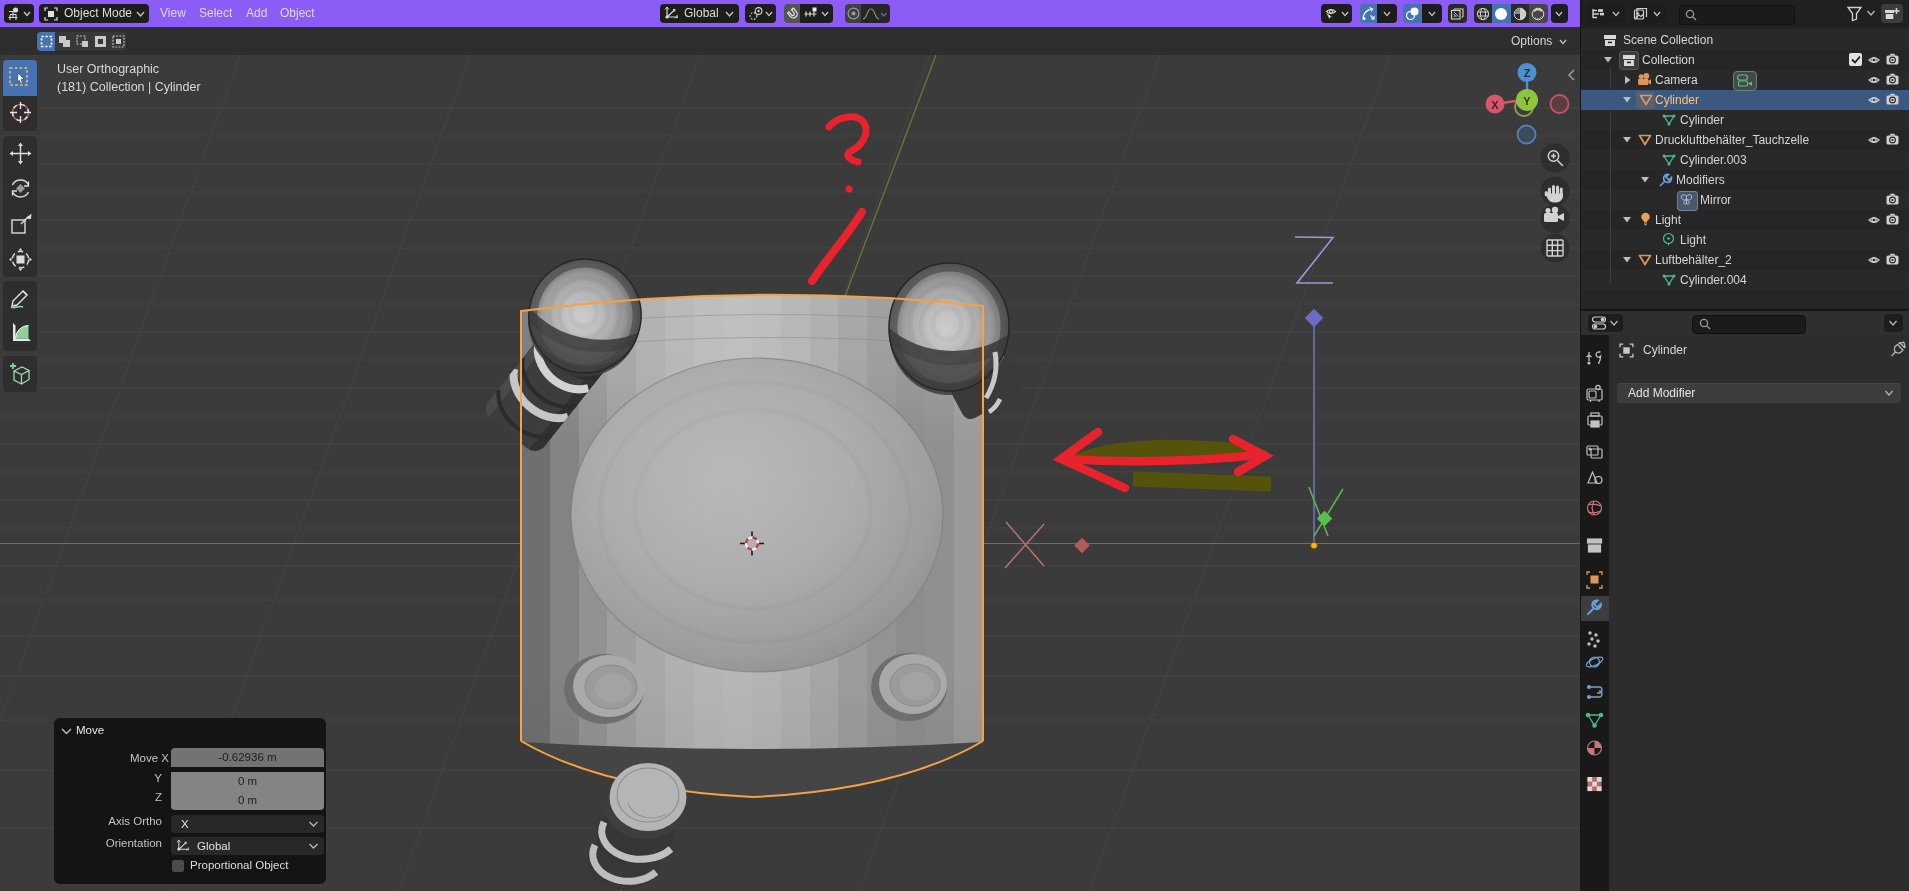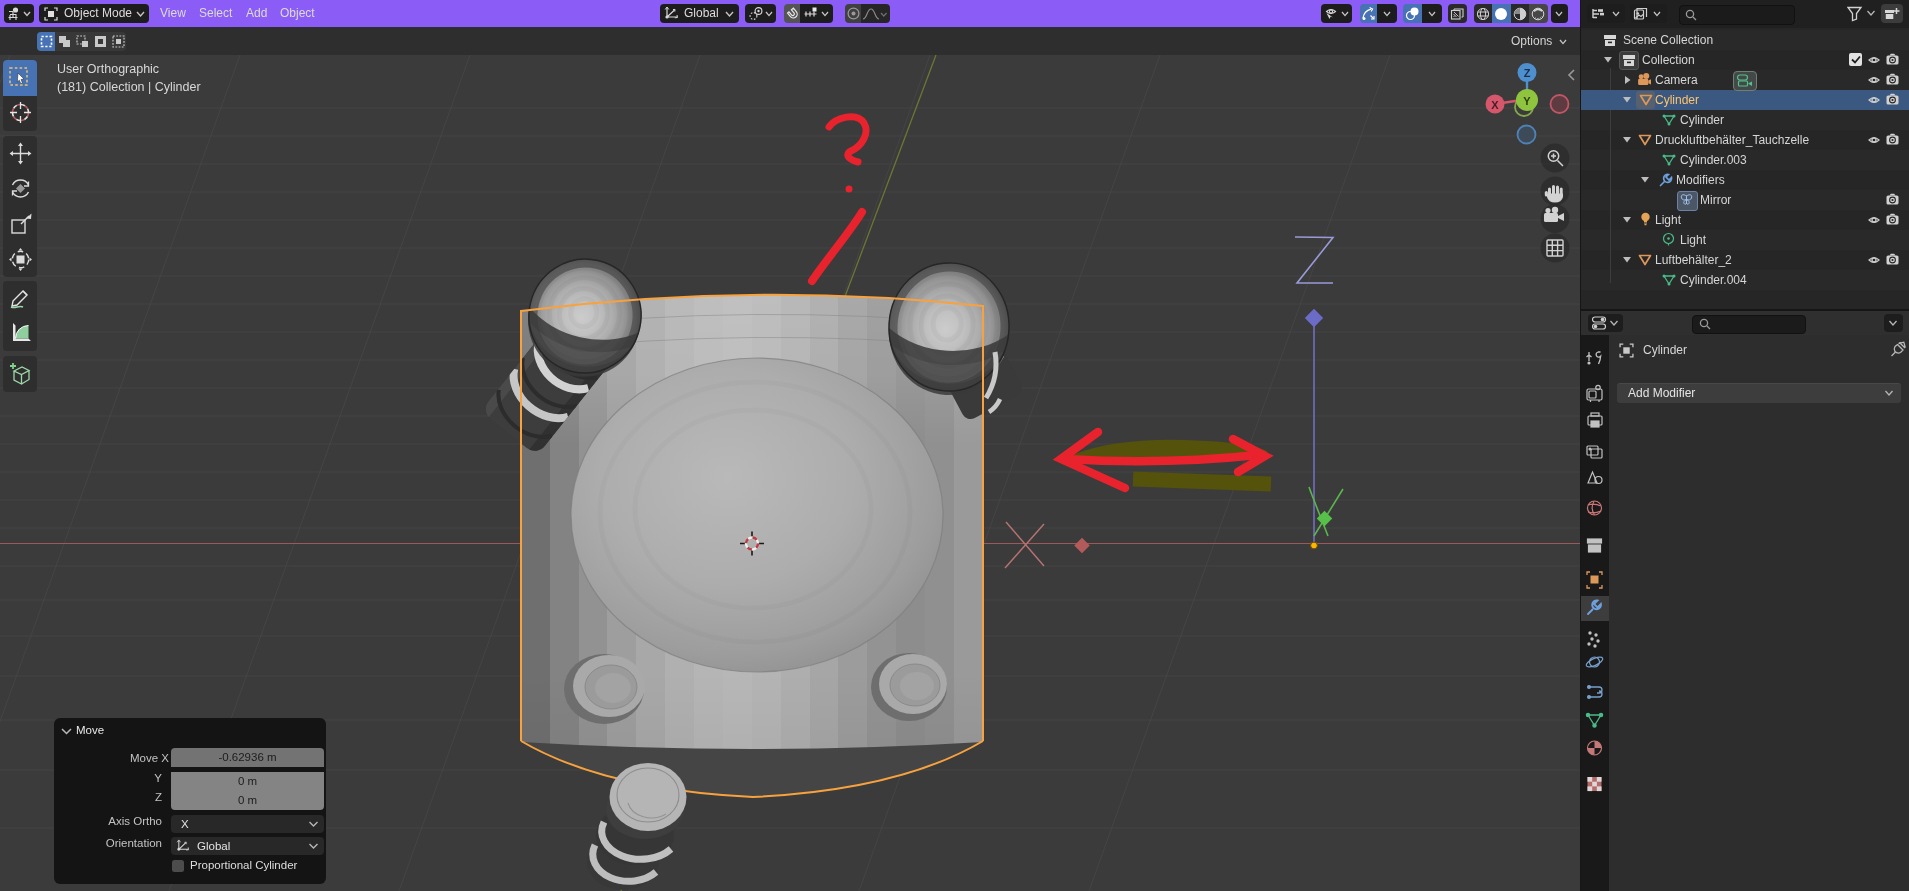--- a/index.html
+++ b/index.html
@@ -551,21 +551,21 @@
         <path d="M1.2 3.5 L3 1 L4.8 3.5 M13 9 L13.5 11.5 L10.8 11.8 M9 3.6 L11 3.4 L10.8 5.6" stroke-width="0.9"></path>
       </g>
         <circle cx="3" cy="11" r="1.5" fill="#d9d9d9" stroke="none"></circle>
     </svg>
     <span class="abs" style="left:26px;top:1px;line-height:16px;">Global</span>
     <svg class="abs" style="right:5px;top:6px" width="11" height="8">
         <path d="M1.5 1 l4 4 4-4" stroke="#b5b5b5" fill="none" stroke-width="1.4"></path>
       </svg>
   </div>
   <div class="abs" style="left:118px;top:142px;width:12px;height:12px;background:#4c4c4c;border-radius:2.5px;"></div>
-  <span class="abs" style="left:136px;top:141px;color:#dedede;">Proportional Cylinder</span>
+  <span class="abs" style="left:136px;top:141px;color:#dedede;">Proportional Object</span>
 </div>
 
 <svg width="0" height="0" style="position:absolute">
   <defs>
     <g id="s-eye">
       <path d="M1 6 Q6 1.2 11 6 Q6 10.8 1 6 Z" fill="none" stroke="#cdcdcd" stroke-width="1.2"></path>
       <circle cx="6" cy="6" r="2" fill="none" stroke="#cdcdcd" stroke-width="1.3"></circle>
     </g>
     <g id="s-cam">
       <rect x="0.5" y="2.5" width="12" height="9" rx="1.6" fill="#d2d2d2"></rect>

